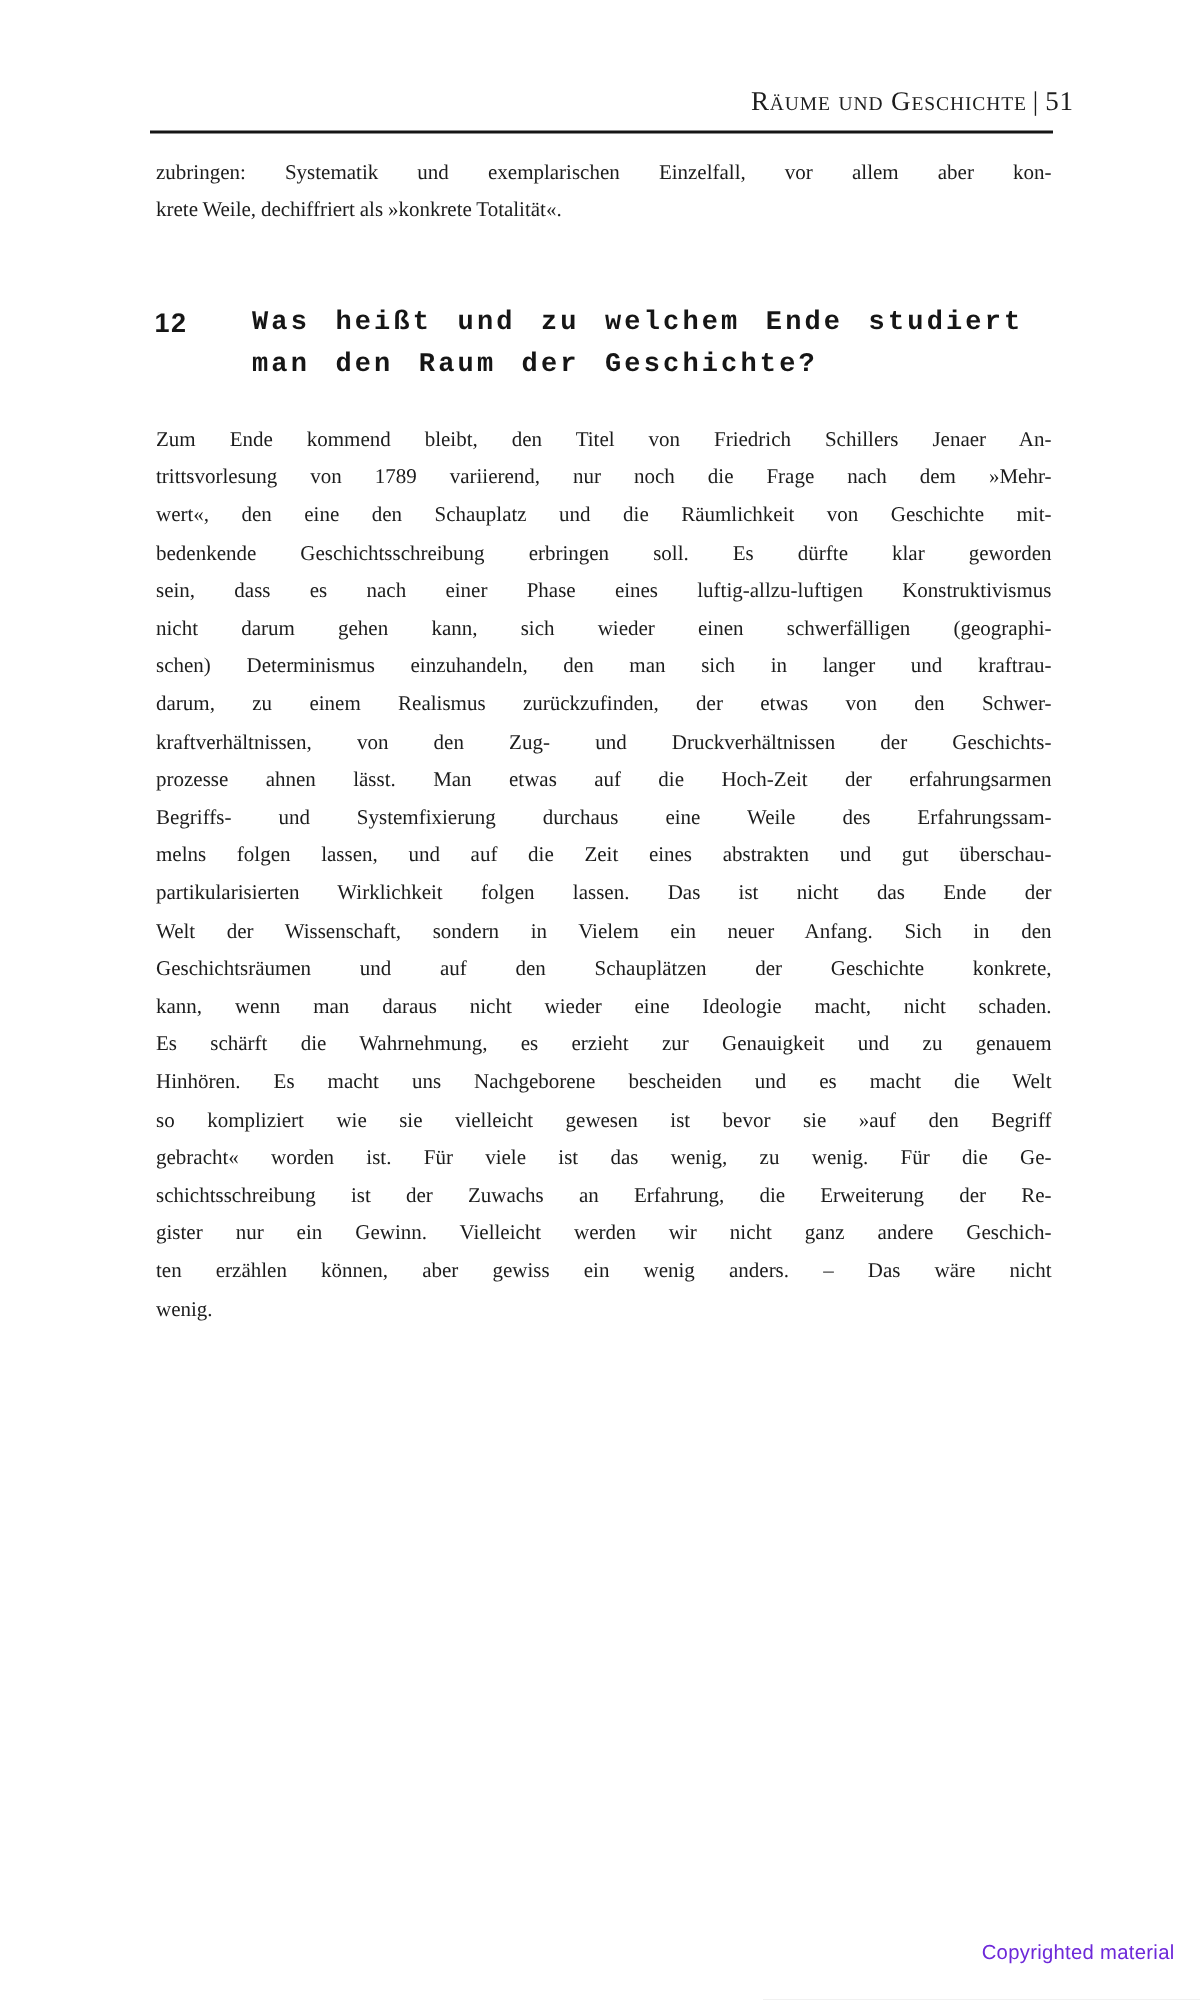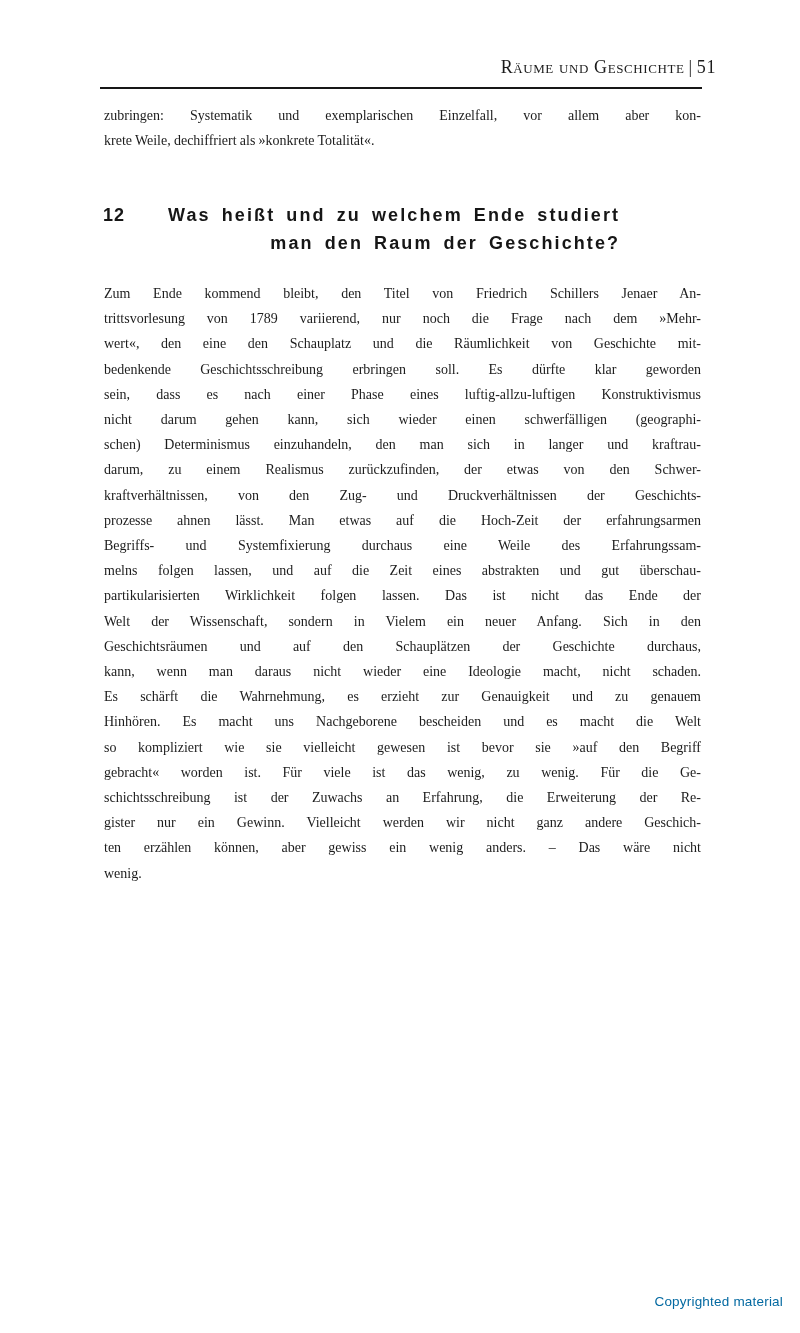--- a/index.html
+++ b/index.html
@@ -86,31 +86,32 @@
     word-spacing: 4px;
     color: #161616;
     gap: 36px;
   }
   .heading-number {
     width: 29px;
     flex-shrink: 0;
     letter-spacing: 1px;
   }
   .heading-text .t-line {
-    text-align: right;
+    text-align: left;
+    font-family: Liberation Mono, monospace;
   }
 
   
   .watermark {
     position: absolute;
     top: 1294px;
     right: 17px;
     font-family: "Liberation Sans", sans-serif;
     font-size: 13.5px;
-    color: #0369a1;
+    color: #6d28d9;
     letter-spacing: 0.2px;
   }
 </style>
 </head>
 <body>
 
 <div class="page">
 
   <div class="running-header">
     <span>Räume und Geschichte</span><span class="sep">|</span><span class="pagenum">51</span>
@@ -139,21 +140,21 @@
       <div class="t-line">sein, dass es nach einer Phase eines luftig-allzu-luftigen Konstruktivismus</div>
       <div class="t-line">nicht darum gehen kann, sich wieder einen schwerfälligen (geographi-</div>
       <div class="t-line">schen) Determinismus einzuhandeln, den man sich in langer und kraftrau-</div>
       <div class="t-line">darum, zu einem Realismus zurückzufinden, der etwas von den Schwer-</div>
       <div class="t-line">kraftverhältnissen, von den Zug- und Druckverhältnissen der Geschichts-</div>
       <div class="t-line">prozesse ahnen lässt. Man etwas auf die Hoch-Zeit der erfahrungsarmen</div>
       <div class="t-line">Begriffs- und Systemfixierung durchaus eine Weile des Erfahrungssam-</div>
       <div class="t-line">melns folgen lassen, und auf die Zeit eines abstrakten und gut überschau-</div>
       <div class="t-line">partikularisierten Wirklichkeit folgen lassen. Das ist nicht das Ende der</div>
       <div class="t-line">Welt der Wissenschaft, sondern in Vielem ein neuer Anfang. Sich in den</div>
-      <div class="t-line">Geschichtsräumen und auf den Schauplätzen der Geschichte durchaus,</div>
+      <div class="t-line">Geschichtsräumen und auf den Schauplätzen der Geschichte konkrete,</div>
       <div class="t-line">kann, wenn man daraus nicht wieder eine Ideologie macht, nicht schaden.</div>
       <div class="t-line">Es schärft die Wahrnehmung, es erzieht zur Genauigkeit und zu genauem</div>
       <div class="t-line">Hinhören. Es macht uns Nachgeborene bescheiden und es macht die Welt</div>
       <div class="t-line">so kompliziert wie sie vielleicht gewesen ist bevor sie »auf den Begriff</div>
       <div class="t-line">gebracht« worden ist. Für viele ist das wenig, zu wenig. Für die Ge-</div>
       <div class="t-line">schichtsschreibung ist der Zuwachs an Erfahrung, die Erweiterung der Re-</div>
       <div class="t-line">gister nur ein Gewinn. Vielleicht werden wir nicht ganz andere Geschich-</div>
       <div class="t-line">ten erzählen können, aber gewiss ein wenig anders. – Das wäre nicht</div>
       <div class="t-line">wenig.</div>
     </div>

